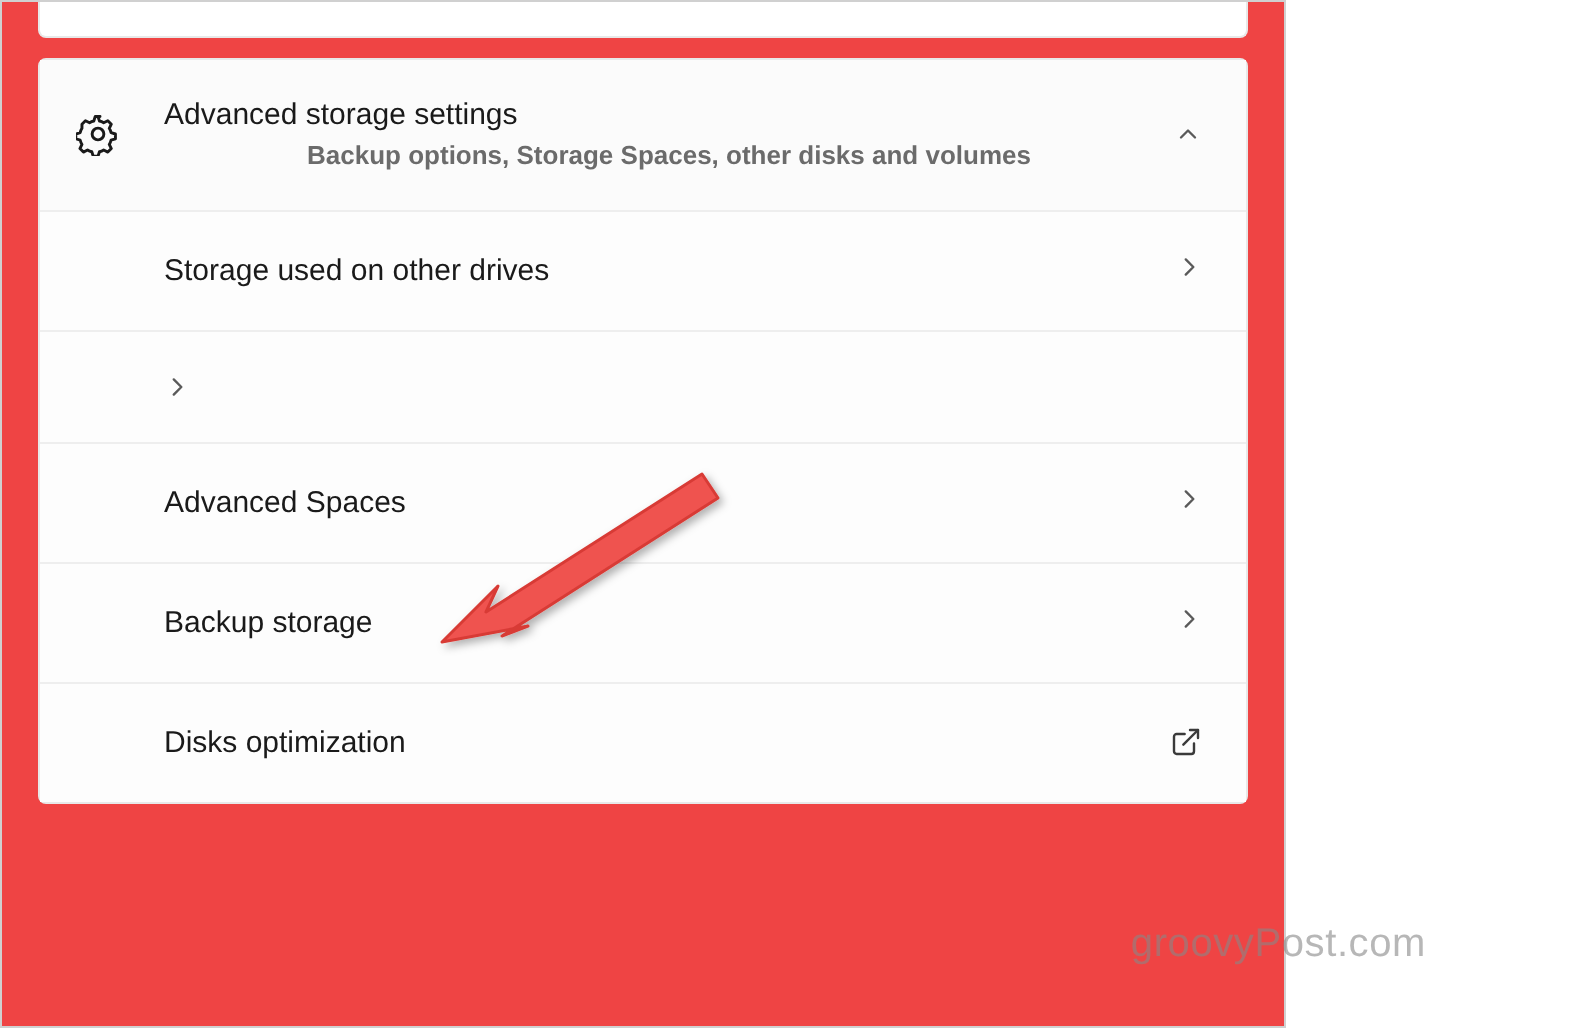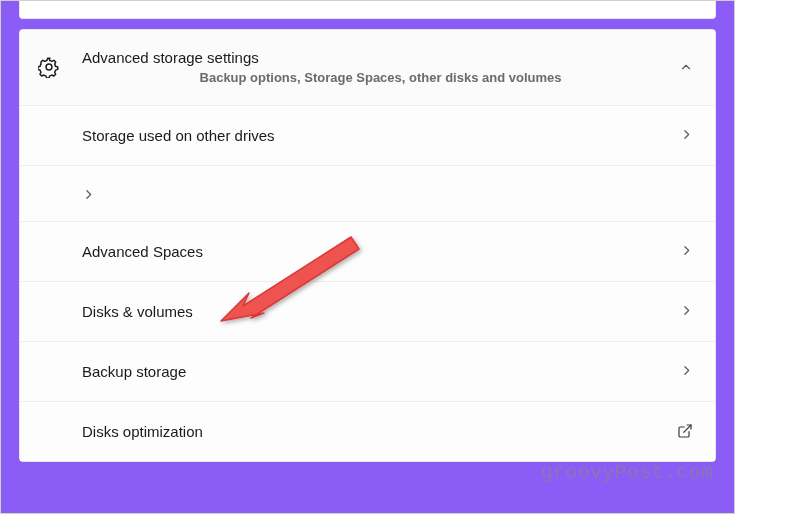--- a/index.html
+++ b/index.html
@@ -10,24 +10,24 @@
     body {
       font-family: "Segoe UI", -apple-system, BlinkMacSystemFont, sans-serif;
       background: #ffffff;
       width: 793px;
       height: 514px;
       overflow: hidden;
       position: relative;
     }
     .outer-border {
       border: 1px solid #d0d0d0;
-      width: 735px;
+      width: 643px;
       height: 514px;
       padding: 0;
-      background: #8b5cf6;
+      background: #ef4444;
     }
     .top-spacer {
       height: 18px;
       border-bottom: 1px solid #e8e8e8;
       margin: 0 18px;
       background: #ffffff;
       border-left: 1px solid #e8e8e8;
       border-right: 1px solid #e8e8e8;
       border-radius: 0 0 4px 4px;
     }
@@ -100,21 +100,21 @@
     .arrow-overlay {
       position: absolute;
       pointer-events: none;
       left: 215px;
       top: 221px;
     }
     .watermark {
       position: absolute;
       right: 80px;
       bottom: 30px;
-      font-family: Liberation Mono, monospace;
+      font-family: Liberation Sans, sans-serif;
       font-size: 20px;
       color: #888;
       opacity: 0.6;
       pointer-events: none;
       letter-spacing: 0.3px;
     }
   </style>
 </head>
 <body>
 
@@ -160,28 +160,20 @@
 
     <div class="item-row">
       <div class="item-label">Advanced Spaces</div>
       <span class="chevron-right">
         <svg viewBox="0 0 24 24" fill="none" stroke="currentColor" stroke-width="2.2" stroke-linecap="round" stroke-linejoin="round">
           <polyline points="9 5 16 12 9 19"></polyline>
         </svg>
       </span>
     </div>
 
-    <div class="item-row">
-      <div class="item-label">Disks &amp; volumes</div>
-      <span class="chevron-right">
-        <svg viewBox="0 0 24 24" fill="none" stroke="currentColor" stroke-width="2.2" stroke-linecap="round" stroke-linejoin="round">
-          <polyline points="9 5 16 12 9 19"></polyline>
-        </svg>
-      </span>
-    </div>
 
     <div class="item-row">
       <div class="item-label">Backup storage</div>
       <span class="chevron-right">
         <svg viewBox="0 0 24 24" fill="none" stroke="currentColor" stroke-width="2.2" stroke-linecap="round" stroke-linejoin="round">
           <polyline points="9 5 16 12 9 19"></polyline>
         </svg>
       </span>
     </div>
 

